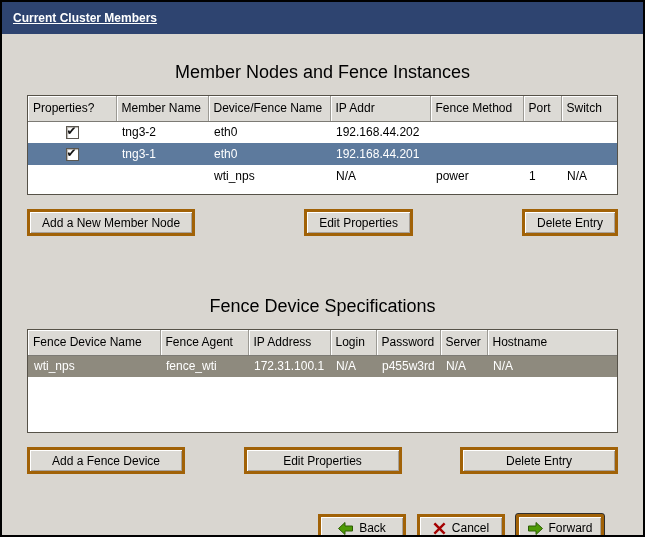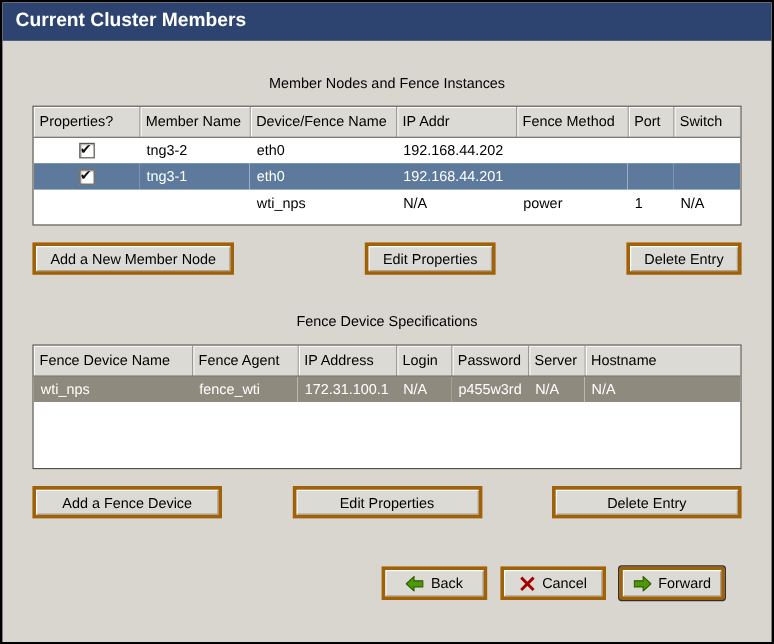--- a/index.html
+++ b/index.html
@@ -1,26 +1,26 @@
 <!DOCTYPE html>
 <html><head>
 <meta charset="utf-8">
 <style>
   * { margin:0; padding:0; box-sizing:border-box; }
   html,body { width:645px; height:537px; }
   body { font-family:"Liberation Sans", sans-serif; background:#d9d6d0; color:#000; }
 
   .window { width:645px; height:537px; border:2px solid #000; background:#d9d6d0; display:flex; flex-direction:column; overflow:hidden; }
 
-  .titlebar { height:32px; background:#2e4470; color:#fff; display:flex; align-items:center; padding:0 11px; font-size:16px; font-weight:bold; flex:none; }
+  .titlebar { height:32px; background:#2e4470; color:#fff; display:flex; align-items:center; padding:0 11px; font-size:12px; font-weight:bold; flex:none;text-decoration:underline; }
 
   .content { flex:1; padding:28px 25px 0 25px; }
 
-  .caption { text-align:center; font-size:12px; color:#000; }
-  .caption2 { margin-top:32px; }
+  .caption { text-align:center; font-size:18px; color:#000; }
+  .caption2 { margin-top:60px; }
 
   .table-frame { border:1px solid #565248; background:#fff; margin-top:12px; }
   .frame-members { min-height:100px; }
   .frame-fence { min-height:104px; }
 
   table { width:100%; border-collapse:collapse; table-layout:fixed; font-size:12px; }
   th { background:#dcdad5; font-weight:normal; text-align:left; height:25px; padding:0 5px;
        border-right:1px solid #9c9a94; border-bottom:1px solid #7c7a74;
        box-shadow:inset 1px 1px 0 #ffffff; white-space:nowrap; overflow:hidden; cursor:default; }
   th:last-child { border-right:none; }

